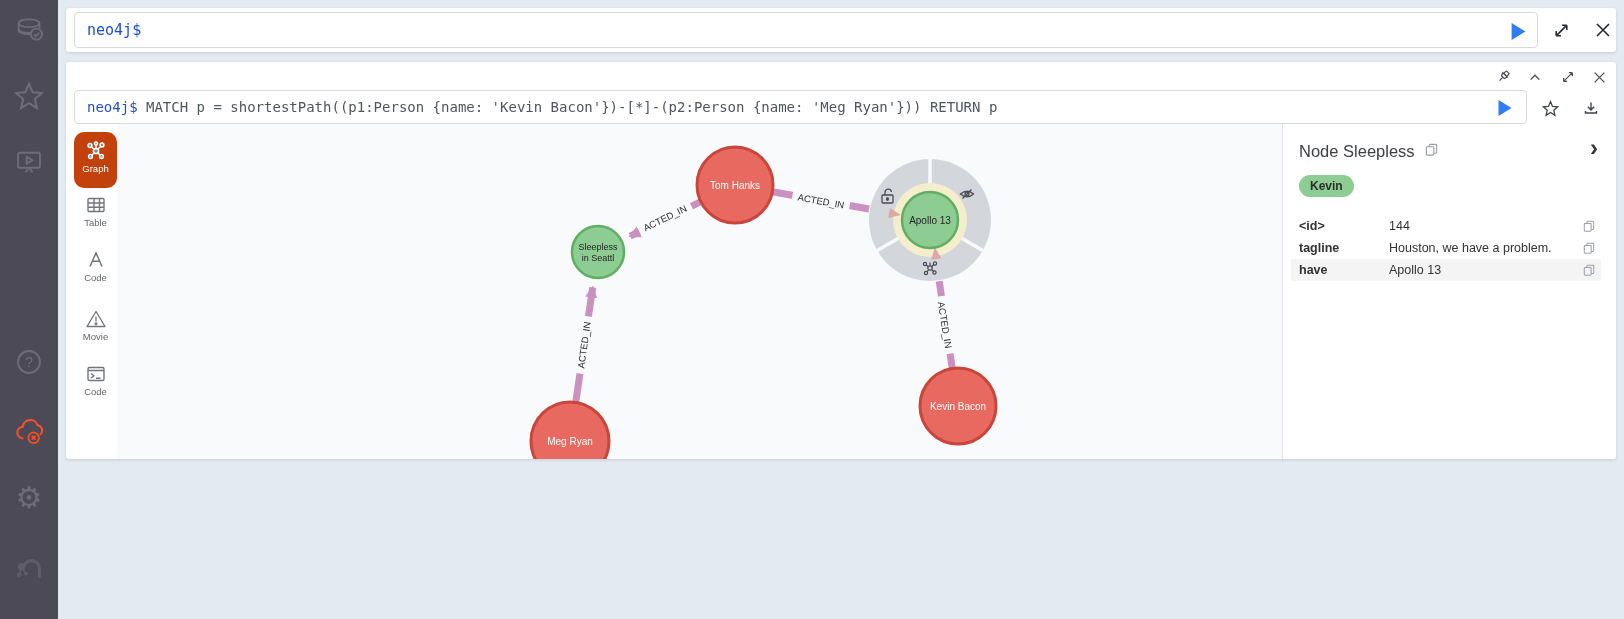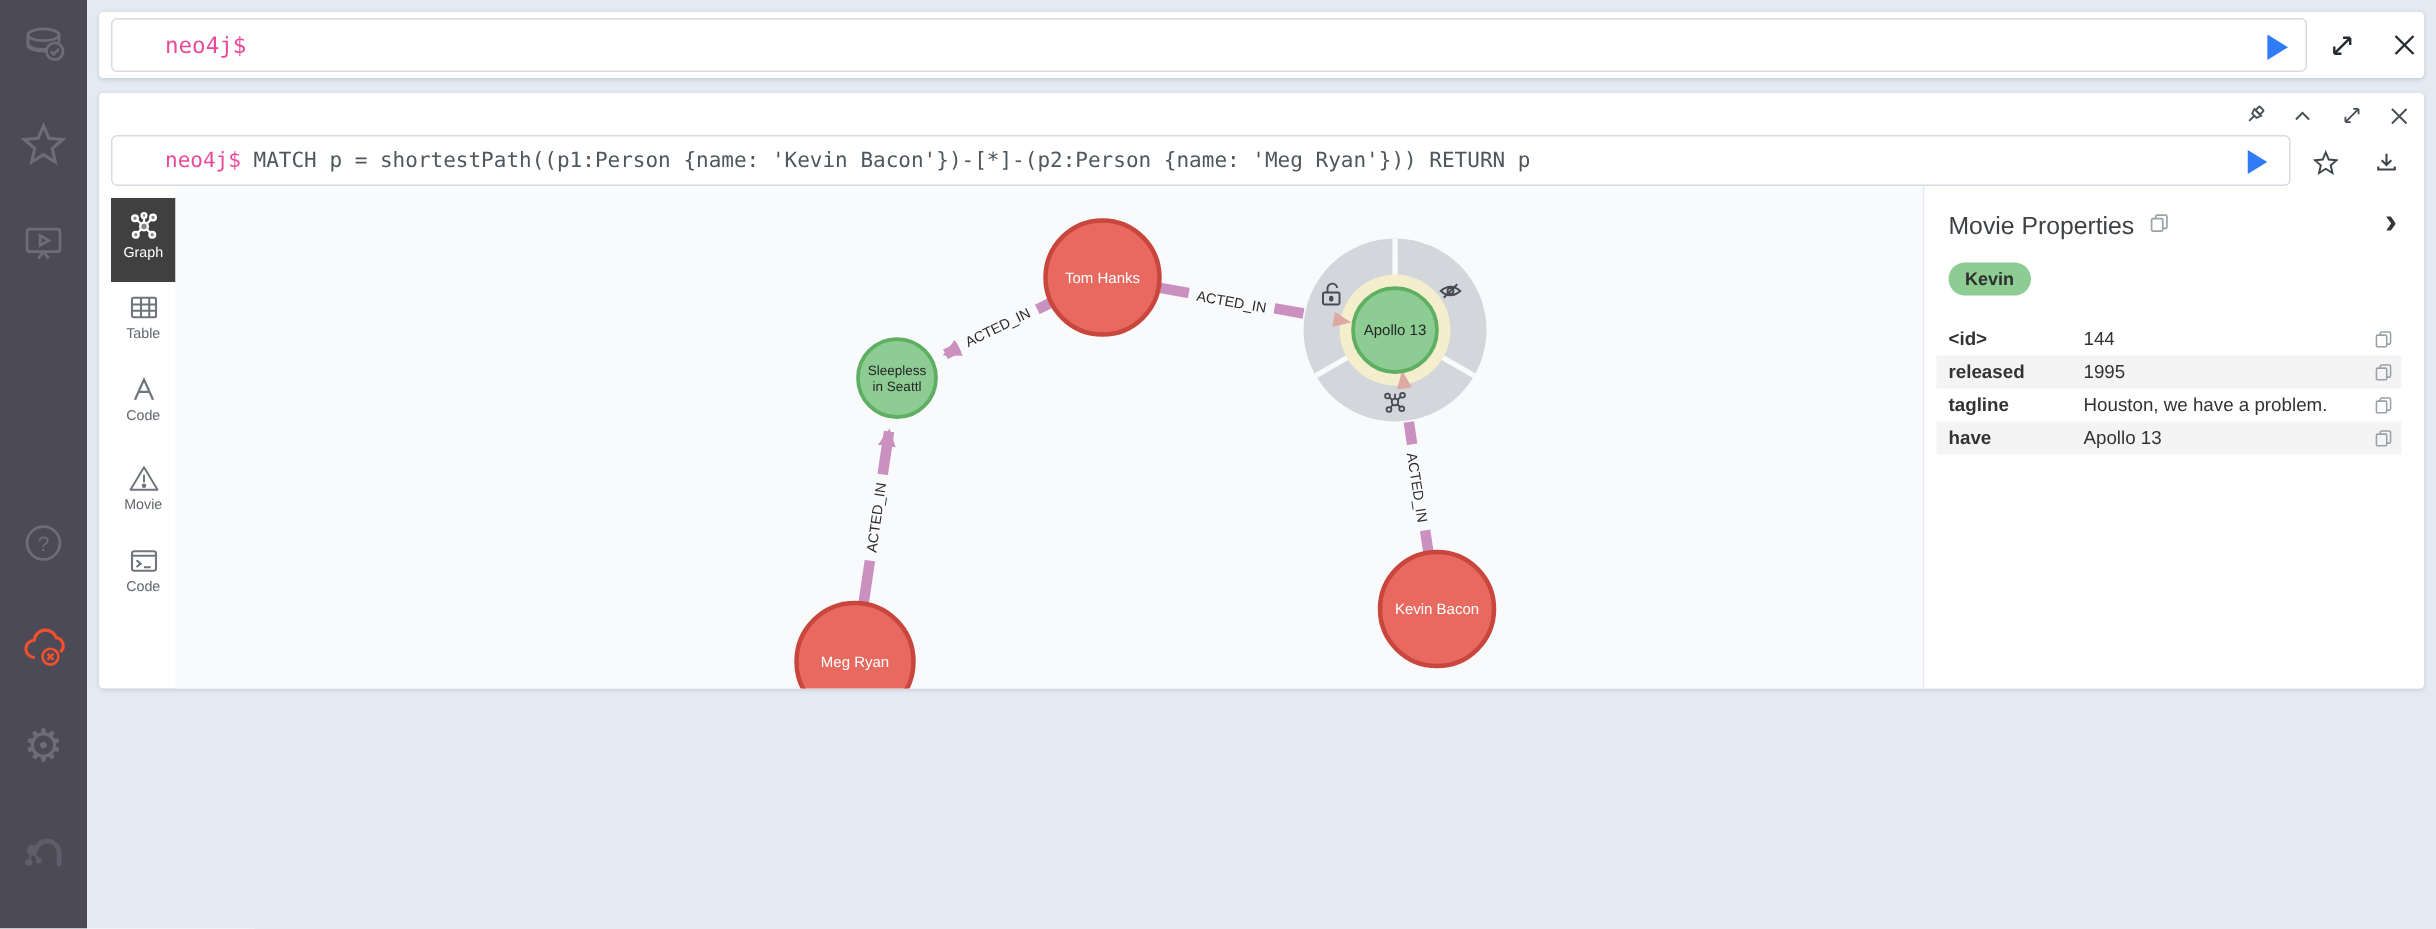--- a/index.html
+++ b/index.html
@@ -12,29 +12,29 @@
   .sidebar { position:absolute; left:0; top:0; width:58px; height:619px; background:#4D4A57; z-index:5; }
   .side-ic { position:absolute; left:50%; transform:translate(-50%,-50%); display:flex; align-items:center; justify-content:center; cursor:pointer; }
 
   
   .card { position:absolute; background:#fff; border-radius:3px; box-shadow:0 1px 3px rgba(60,70,90,.18); }
   .cmd-input { position:absolute; background:#fff; border:1px solid #D6DBE1; border-radius:4px; }
 
   .topbar { left:66px; top:8px; width:1550px; height:44px; }
   .frame  { left:66px; top:62px; width:1550px; height:397px; overflow:hidden; }
 
-  .prompt { color:#ec4899;margin-left:23px; }
+  .prompt { color:#1d4ed8; }
   .qtext  { color:#4E565E; }
 
   .icon-btn { display:flex; align-items:center; justify-content:center; cursor:pointer; }
 
   
   .rail-tab { position:absolute; left:8px; width:43px; text-align:center; cursor:pointer; }
   .rail-label { font-size:9.5px; color:#60666D; display:block; margin-top:1px; }
-  .rail-sel { background:#404040; border-radius:0; }
+  .rail-sel { background:#c2410c; border-radius:10px; }
   .rail-sel .rail-label { color:#fff; }
 
   .canvas { position:absolute; left:51px; top:62px; width:1165px; height:477px; background:#F9FAFC; }
 
   .vdivider { position:absolute; left:1216px; top:62px; width:1px; height:477px; background:#E2E6EB; }
 
   
   .panel { position:absolute; left:1217px; top:62px; width:333px; height:477px; background:#fff; }
   .panel-title { font-size:16.5px; color:#3D4045; }
   .badge { display:inline-block; background:#8DCC93; color:#2E2E2E; font-weight:bold; font-size:12px; padding:4px 11px; border-radius:12px; }
@@ -313,48 +313,39 @@
           <rect x="7.5" y="7.5" width="7" height="7"></rect>
         </svg>
       </span>
     </div>
   </div>
 
   <div class="vdivider"></div>
 
   <div class="panel">
     <div style="position:relative;padding:18px 16px 0 16px;">
-      <span class="panel-title">Movie Properties</span>
+      <span class="panel-title">Node Sleepless</span>
       <span style="display:inline-block;margin-left:6px;vertical-align:1px">
         <svg width="13" height="13" viewBox="0 0 14 14" fill="none" stroke="#9AA0A6" stroke-width="1.2">
           <rect x="4.5" y="1.5" width="8" height="9.5" rx="1"></rect>
           <rect x="1.5" y="4" width="8" height="9" rx="1" fill="#fff"></rect>
         </svg>
       </span>
       <span class="chev abs" style="right:18px;top:12px">›</span>
     </div>
     <div style="padding:14px 16px 0 16px;">
       <span class="badge">Kevin</span>
     </div>
     <div style="padding:18px 0 0 8px;">
       <div class="prop-row">
         <span class="prop-key">&lt;id&gt;</span><span class="prop-val">144</span>
         <span class="prop-clip">
           <svg width="12" height="12" viewBox="0 0 14 14" fill="none" stroke="#9AA0A6" stroke-width="1.2">
               <rect x="4.5" y="1.5" width="8" height="9.5" rx="1"></rect>
               <rect x="1.5" y="4" width="8" height="9" rx="1" fill="#fff"></rect>
-            </svg>
-        </span>
-      </div>
-      <div class="prop-row alt">
-        <span class="prop-key">released</span><span class="prop-val">1995</span>
-        <span class="prop-clip">
-          <svg width="12" height="12" viewBox="0 0 14 14" fill="none" stroke="#9AA0A6" stroke-width="1.2">
-              <rect x="4.5" y="1.5" width="8" height="9.5" rx="1"></rect>
-              <rect x="1.5" y="4" width="8" height="9" rx="1" fill="#F4F4F5"></rect>
             </svg>
         </span>
       </div>
       <div class="prop-row">
         <span class="prop-key">tagline</span><span class="prop-val">Houston, we have a problem.</span>
         <span class="prop-clip">
           <svg width="12" height="12" viewBox="0 0 14 14" fill="none" stroke="#9AA0A6" stroke-width="1.2">
               <rect x="4.5" y="1.5" width="8" height="9.5" rx="1"></rect>
               <rect x="1.5" y="4" width="8" height="9" rx="1" fill="#fff"></rect>
             </svg>

